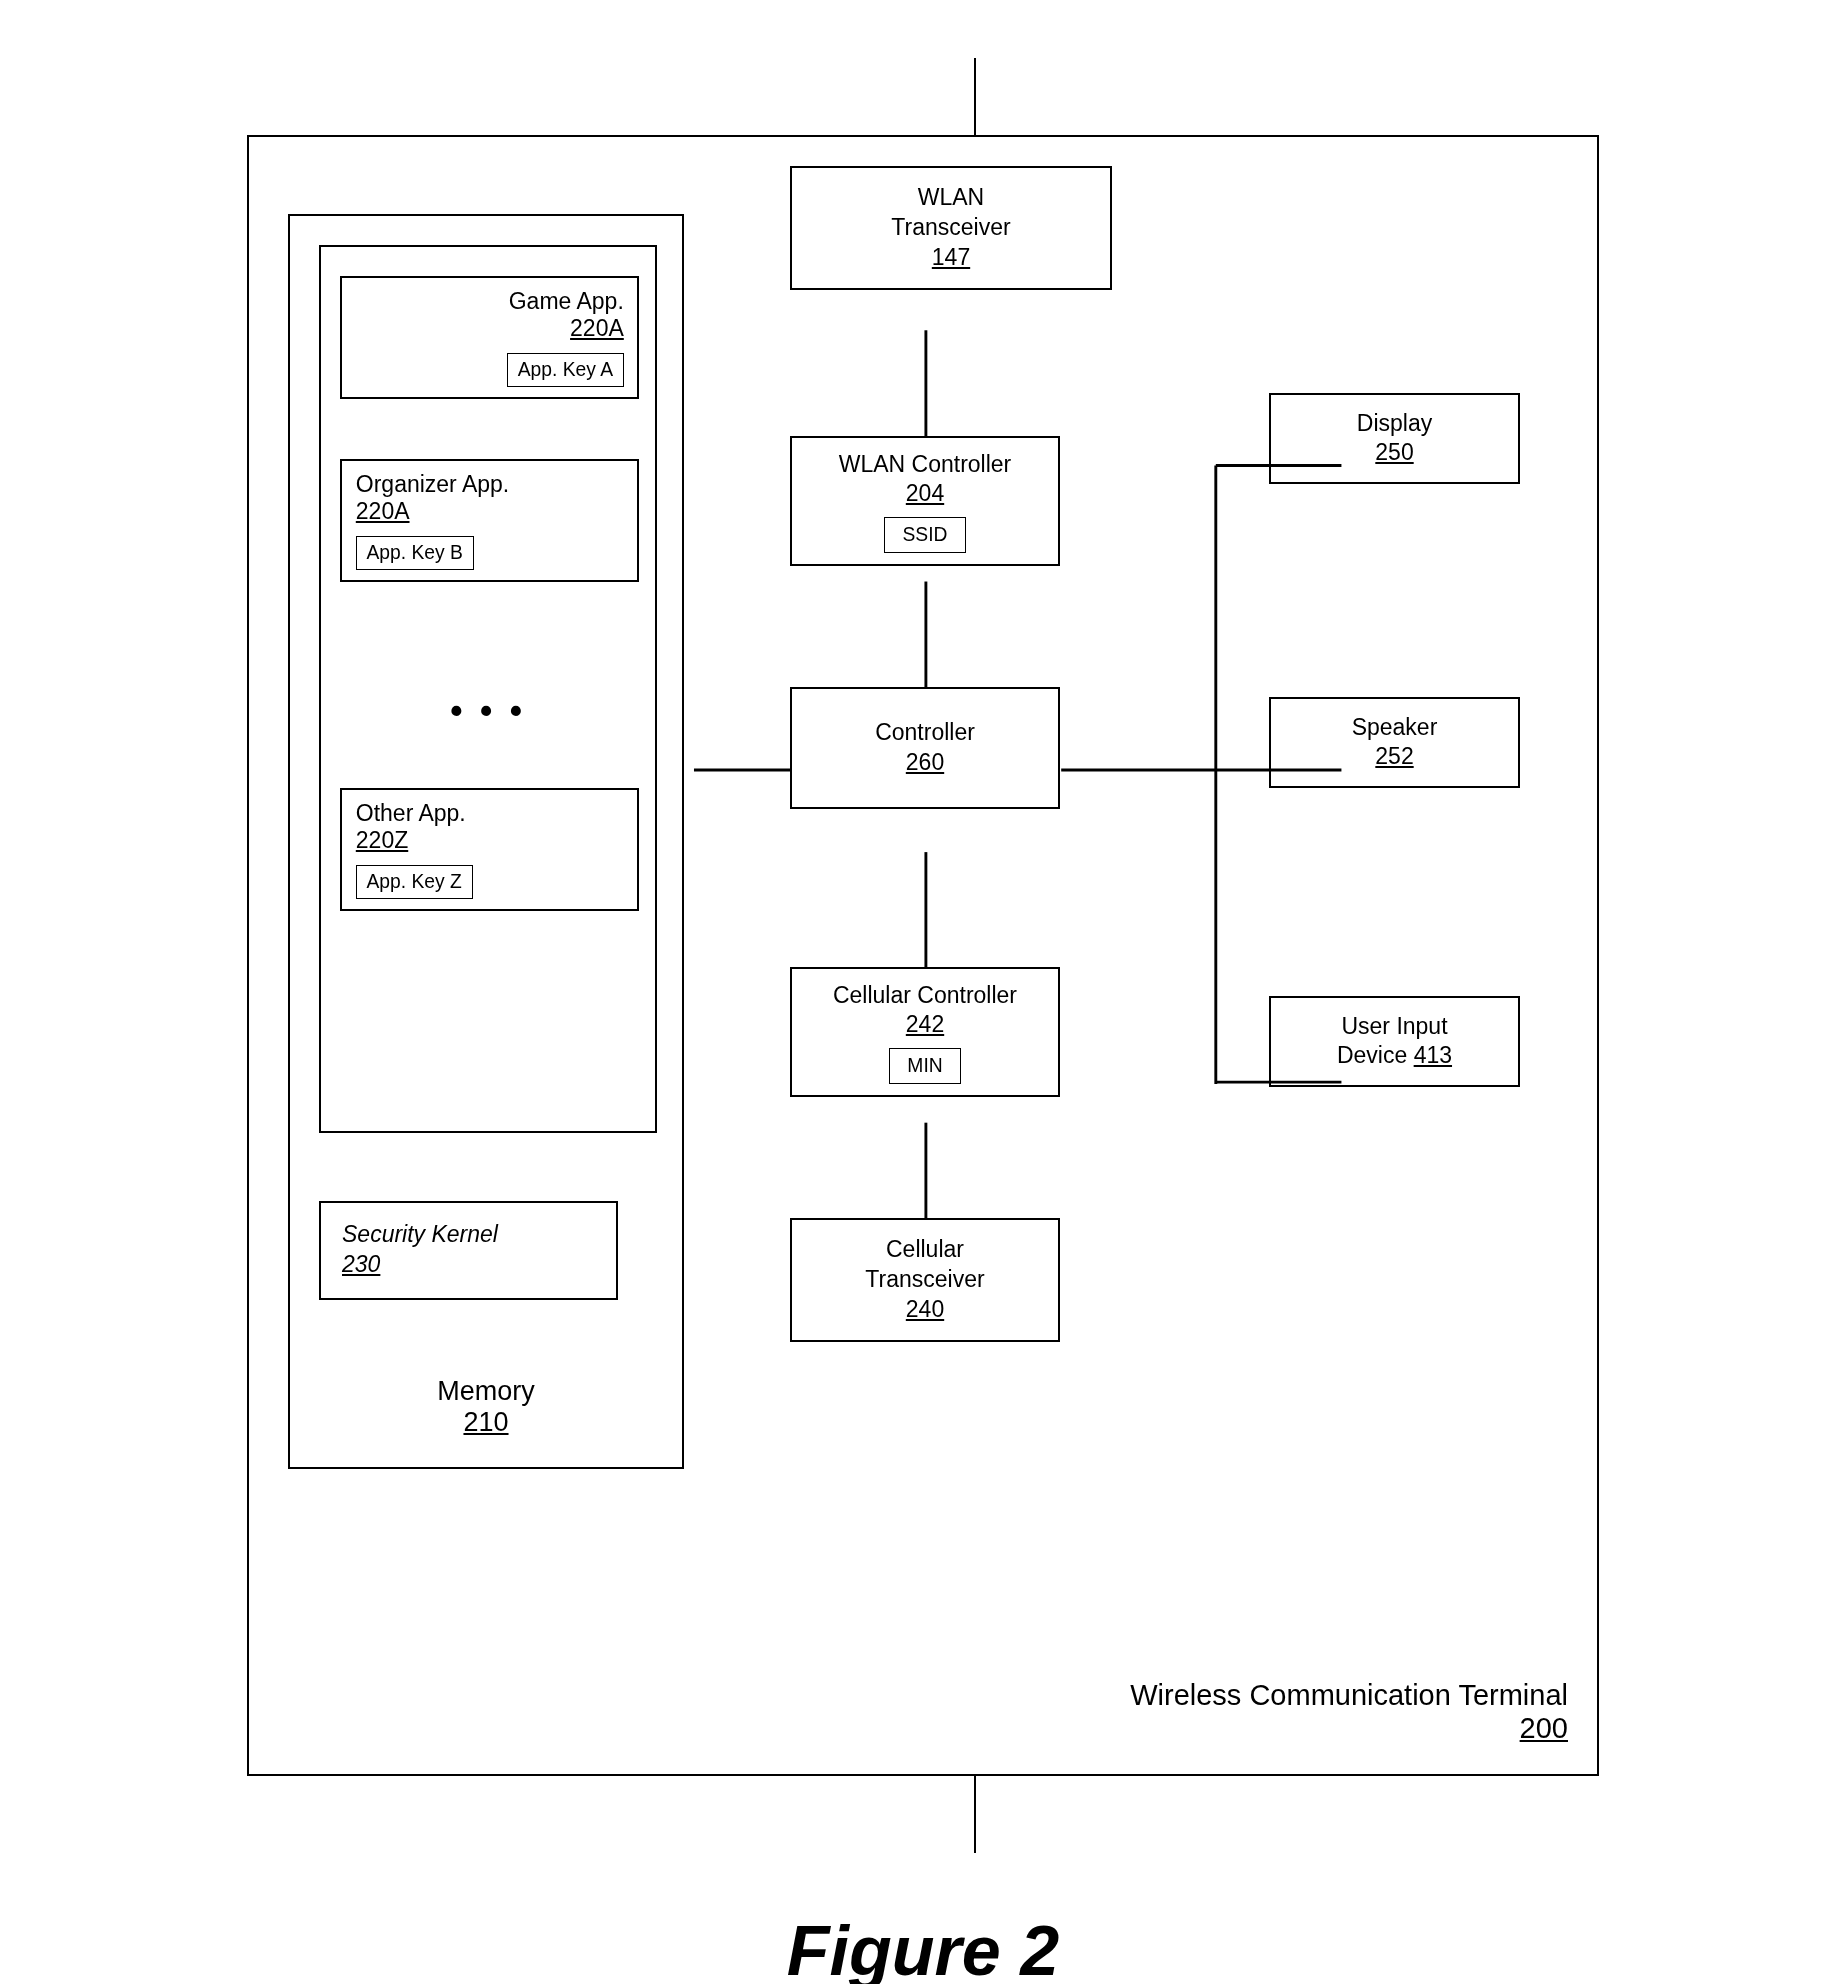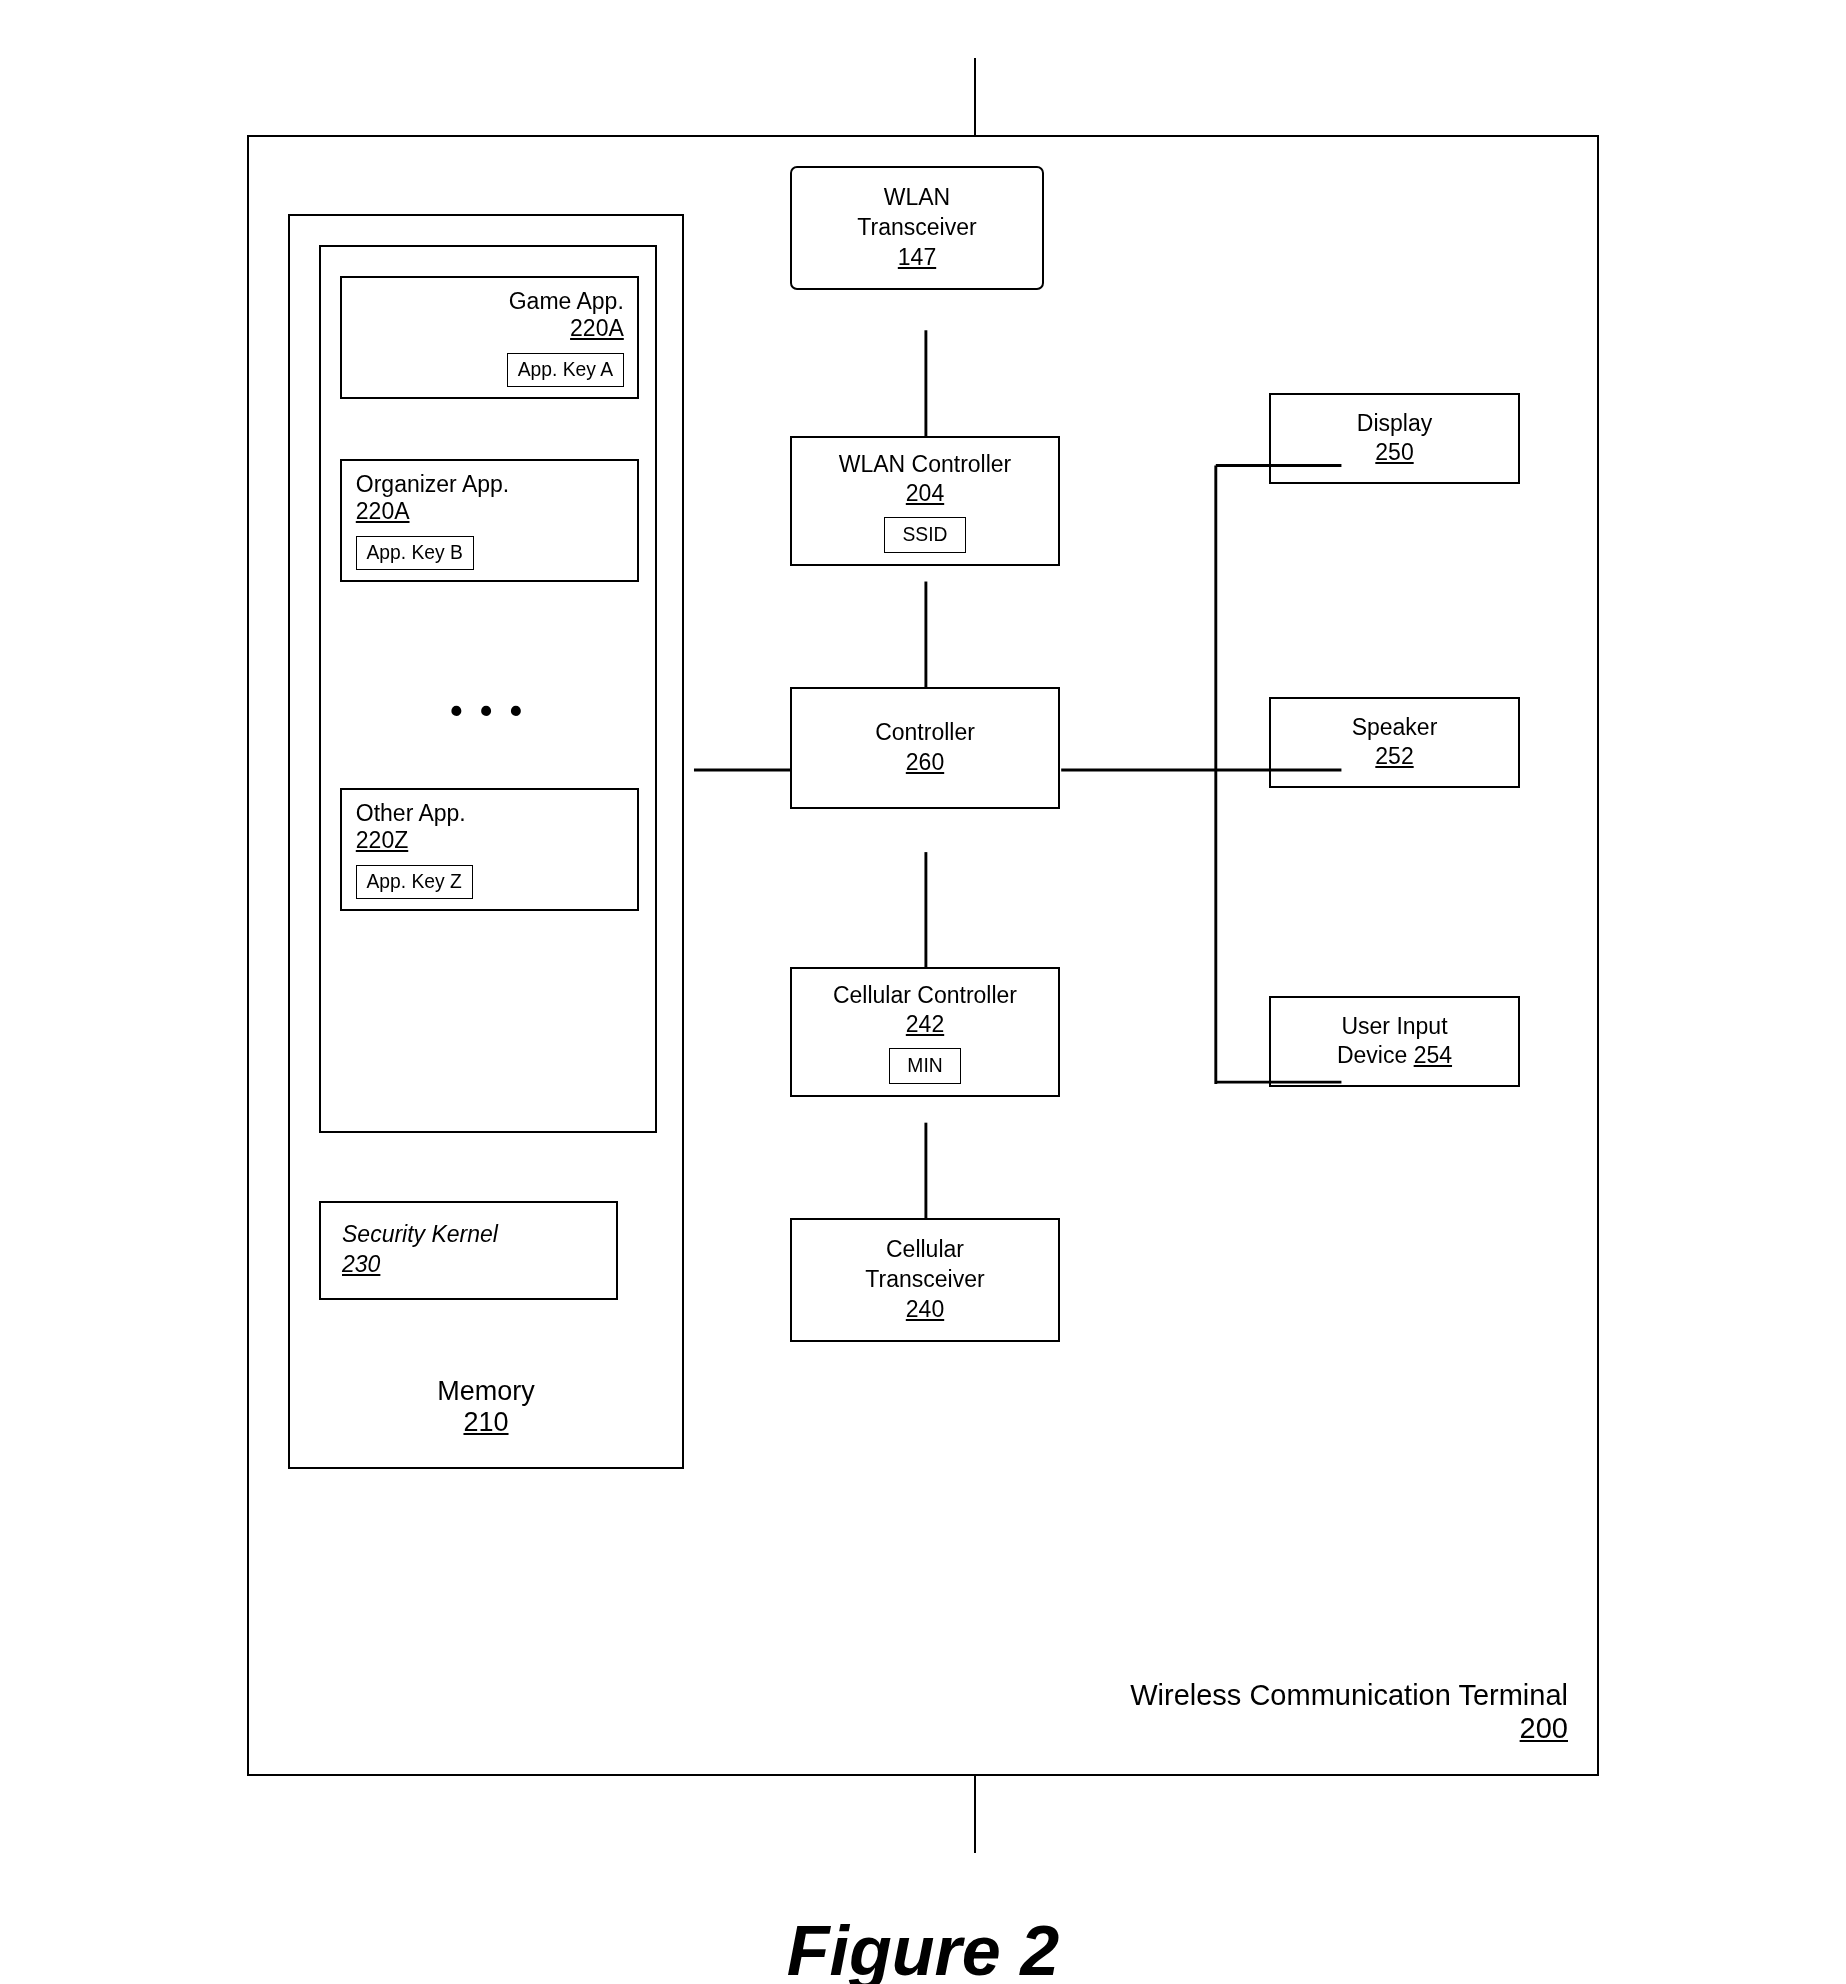--- a/index.html
+++ b/index.html
@@ -238,21 +238,21 @@
       </div>
 
       <div class="memory-label">
         <span>Memory</span>
         <br>
         <span class="underline">210</span>
       </div>
 
     </div>
 
-    <div class="center-box" style="left: 541px; top: 29px; width: 254px; padding: 15.4px 19.3px; border-radius: 7px;">
+    <div class="center-box" style="left: 541px; top: 29px; width: 322px; padding: 15.4px 19.3px;">
       <div class="box-title">
         WLAN<br>Transceiver<br>
         <span class="underline">147</span>
       </div>
     </div>
 
     <div class="center-box" style="left: 541px; top: 299px; width: 270px; padding: 11.6px 19.3px;">
       <div class="box-title">
         WLAN Controller<br>
         <span class="underline">204</span>
@@ -292,21 +292,21 @@
     <div class="right-box" style="right: 77px; top: 560px; width: 251px;">
       <div class="box-title">
         <span>Speaker</span><br>
         <span class="underline">252</span>
       </div>
     </div>
 
     <div class="right-box" style="right: 77px; top: 859px; width: 251px;">
       <div class="box-title">
         User Input<br>Device
-        <span class="underline">254</span>
+        <span class="underline">413</span>
       </div>
     </div>
 
     <div class="terminal-label">
       <span>Wireless Communication Terminal</span><br>
       <span class="underline">200</span>
     </div>
 
   </div>
 

